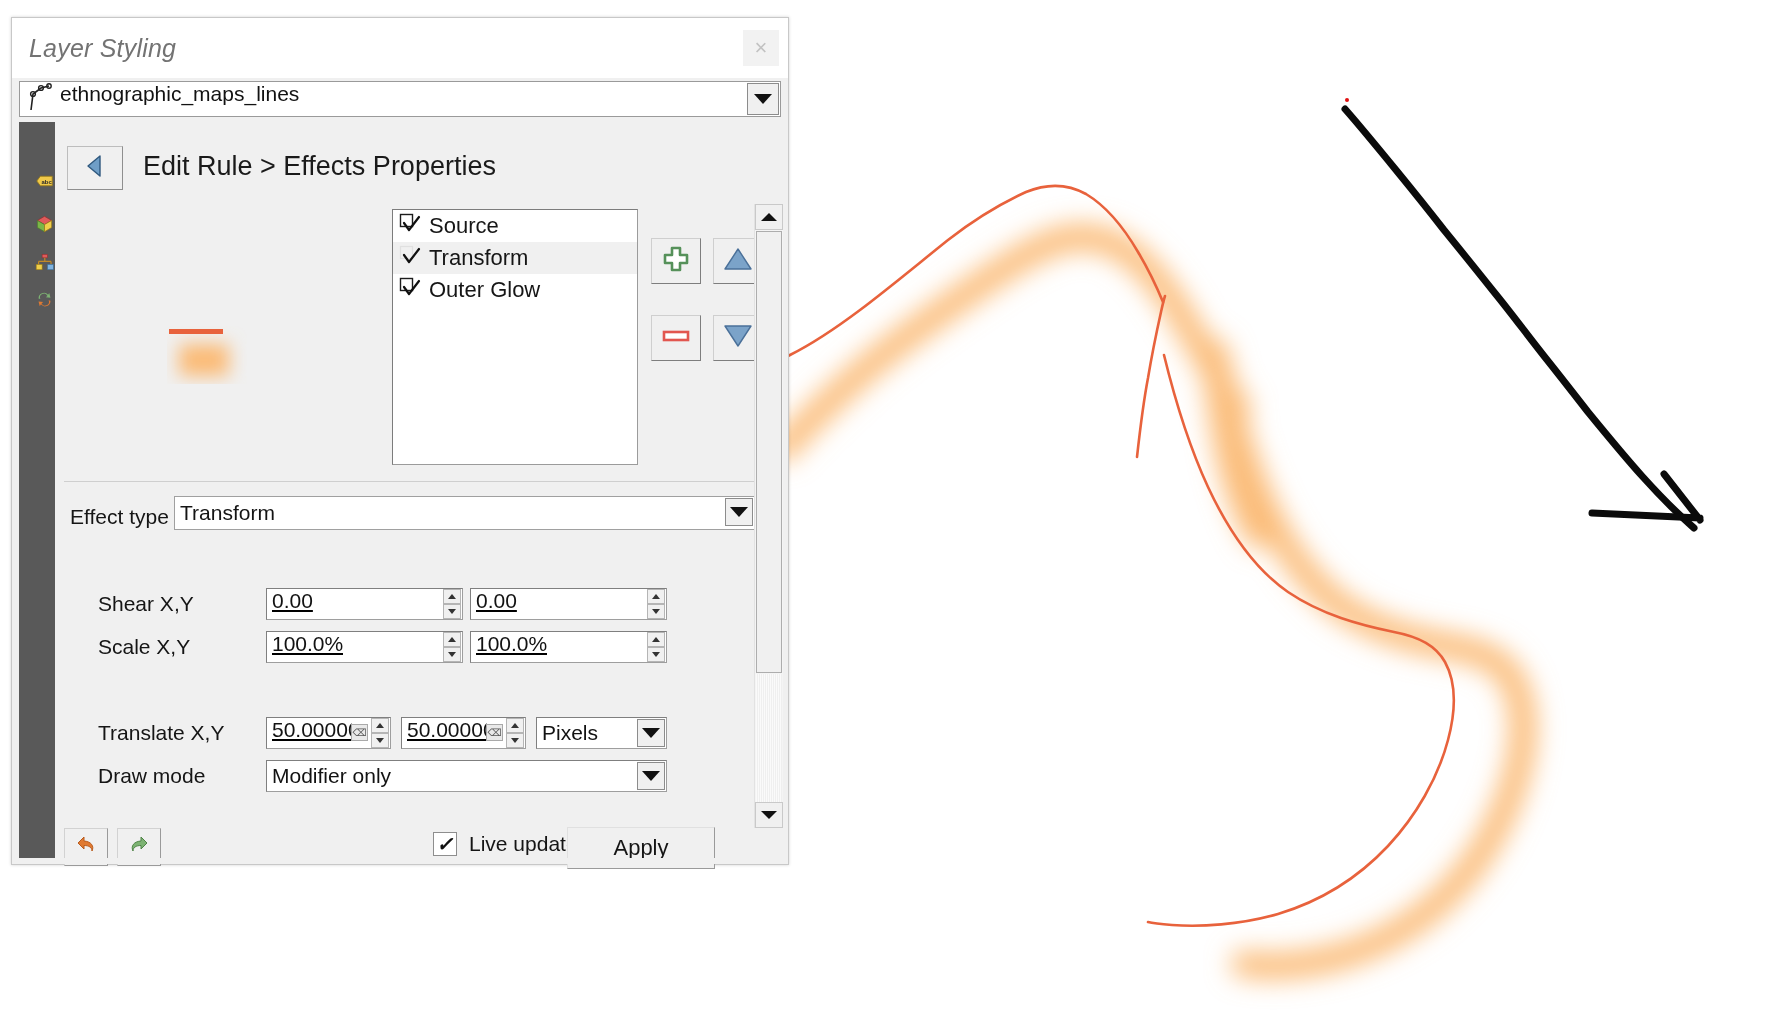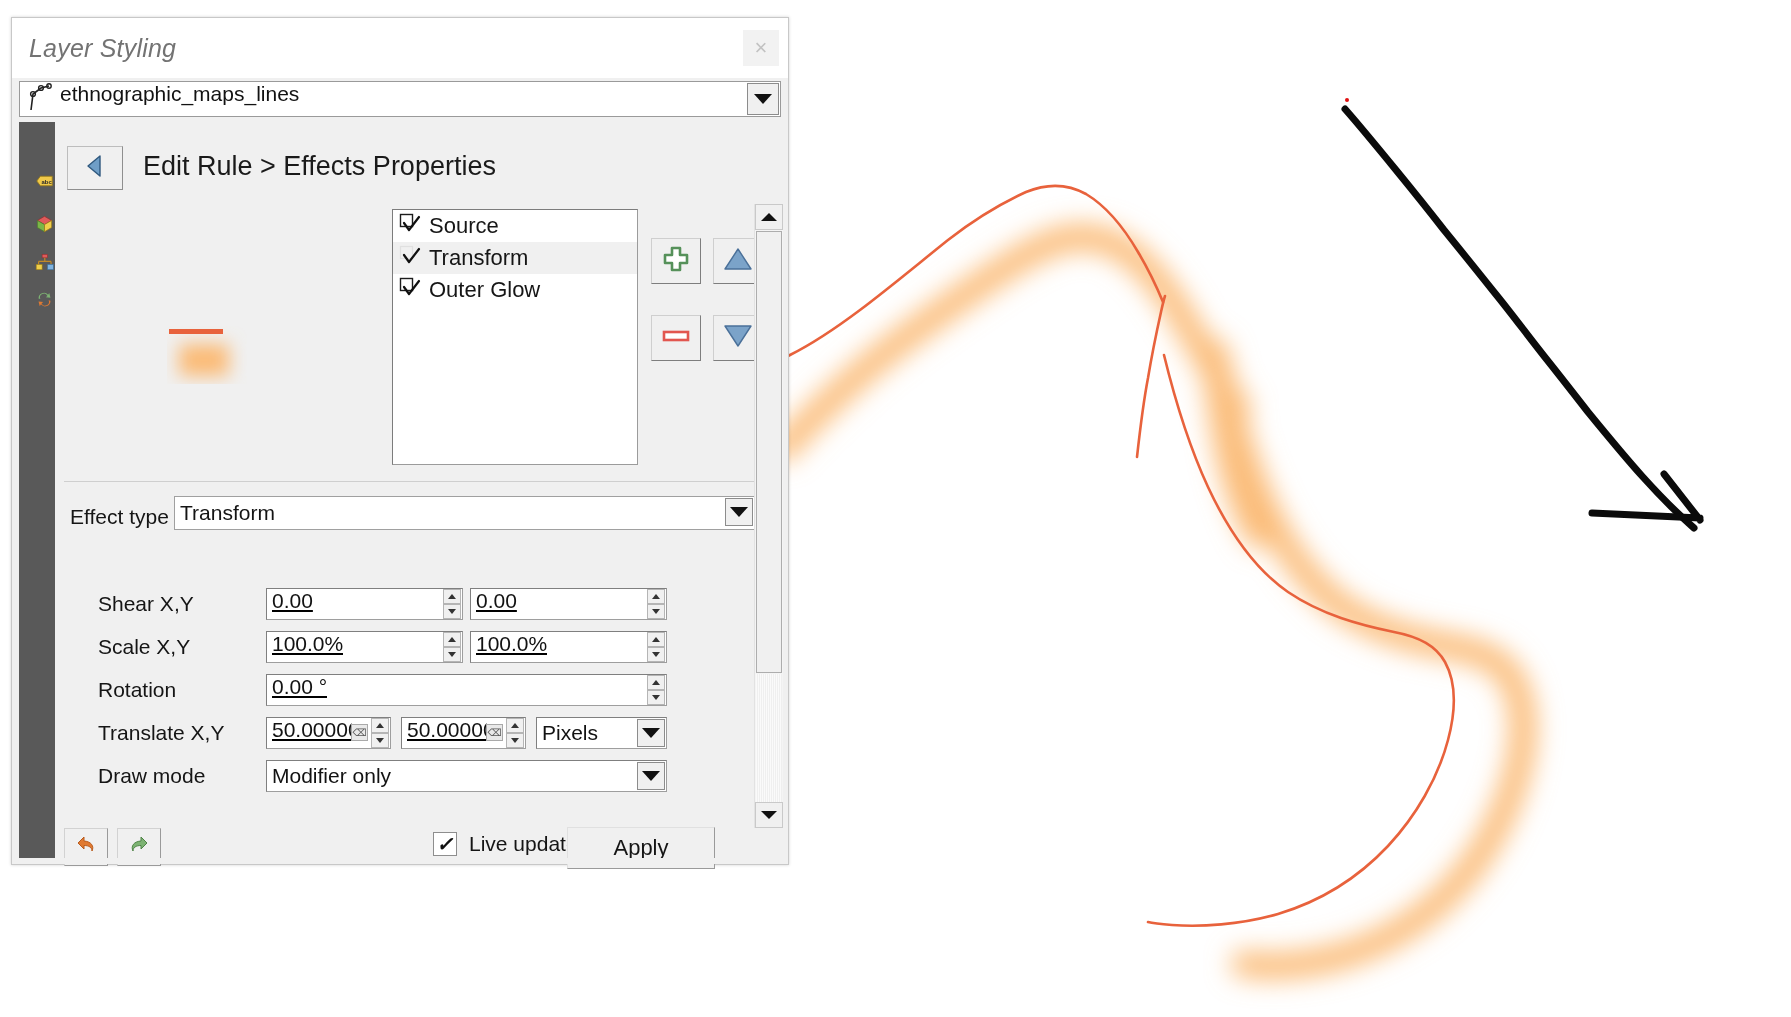--- a/index.html
+++ b/index.html
@@ -500,34 +500,20 @@
           <div>
               <i class="mini-up"></i>
             </div>
           <div>
               <i class="mini-down"></i>
             </div>
         </span>
       </div>
     </div>
 
-    <div class="form-row" style="top:656px">
-      <div class="form-label">Rotation</div>
-      <div class="spin" style="left:246px; width:401px">
-        <span class="sval">0.00 °</span>
-        <span class="spin-btns">
-          <div>
-              <i class="mini-up"></i>
-            </div>
-          <div>
-              <i class="mini-down"></i>
-            </div>
-        </span>
-      </div>
-    </div>
 
     <div class="form-row" style="top:699px">
       <div class="form-label">Translate X,Y</div>
       <div class="spin" style="left:246px; width:125px; overflow:hidden">
         <span class="sval" style="max-width:80px">50.000000</span>
         <span class="dd-override" style="right:22px; top:6px">⌫</span>
         <span class="spin-btns">
           <div>
               <i class="mini-up"></i>
             </div>

